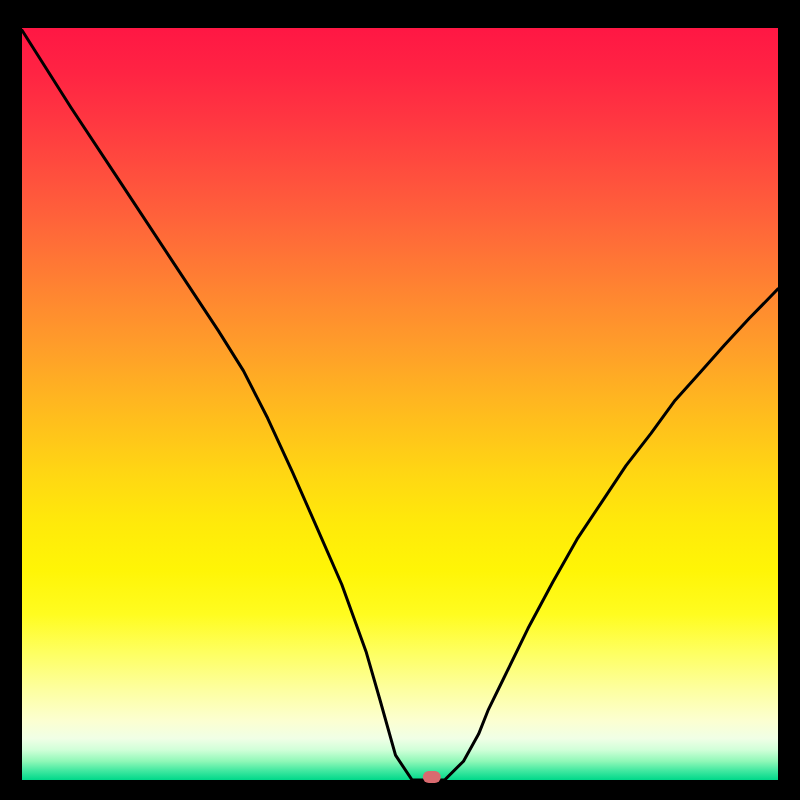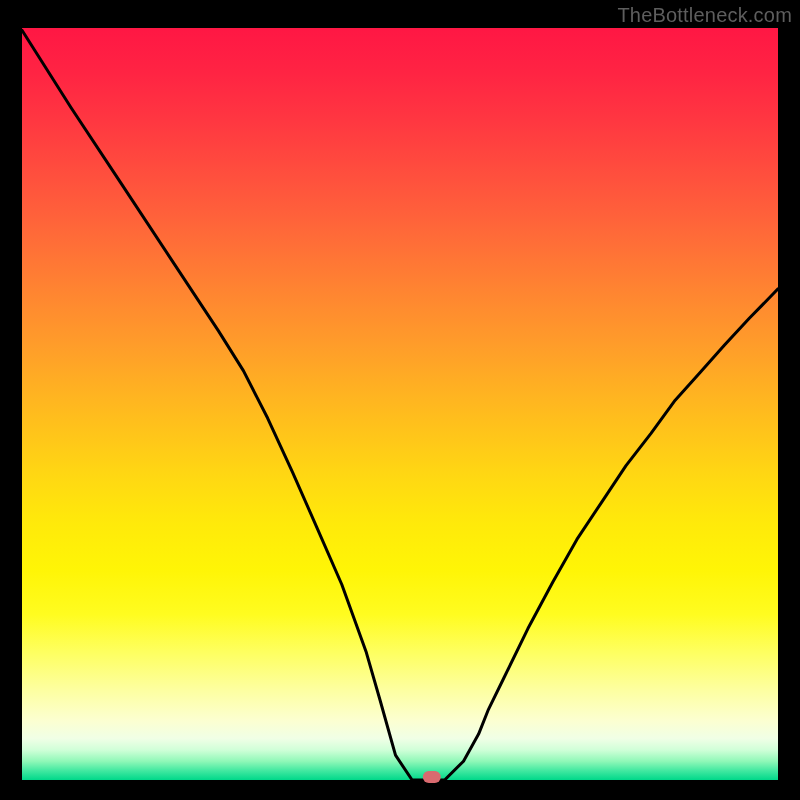--- a/index.html
+++ b/index.html
@@ -28,21 +28,20 @@
     user-select: none;
   }
   svg {
     display: block;
   }
 </style>
 </head>
 <body>
 
 <div class="frame">
-  <div class="watermark">TheBottleneck.com</div>
 
   <svg id="chart-svg" width="800" height="800" viewBox="0 0 800 800">
     <defs>
       <linearGradient id="bg-grad" x1="0" y1="0" x2="0" y2="1">
           <stop offset="0.00%" stop-color="#ff1744"></stop>
           <stop offset="6.00%" stop-color="#ff2443"></stop>
           <stop offset="12.00%" stop-color="#ff3641"></stop>
           <stop offset="18.00%" stop-color="#ff4a3e"></stop>
           <stop offset="24.00%" stop-color="#ff5e3b"></stop>
           <stop offset="30.00%" stop-color="#ff7336"></stop>

